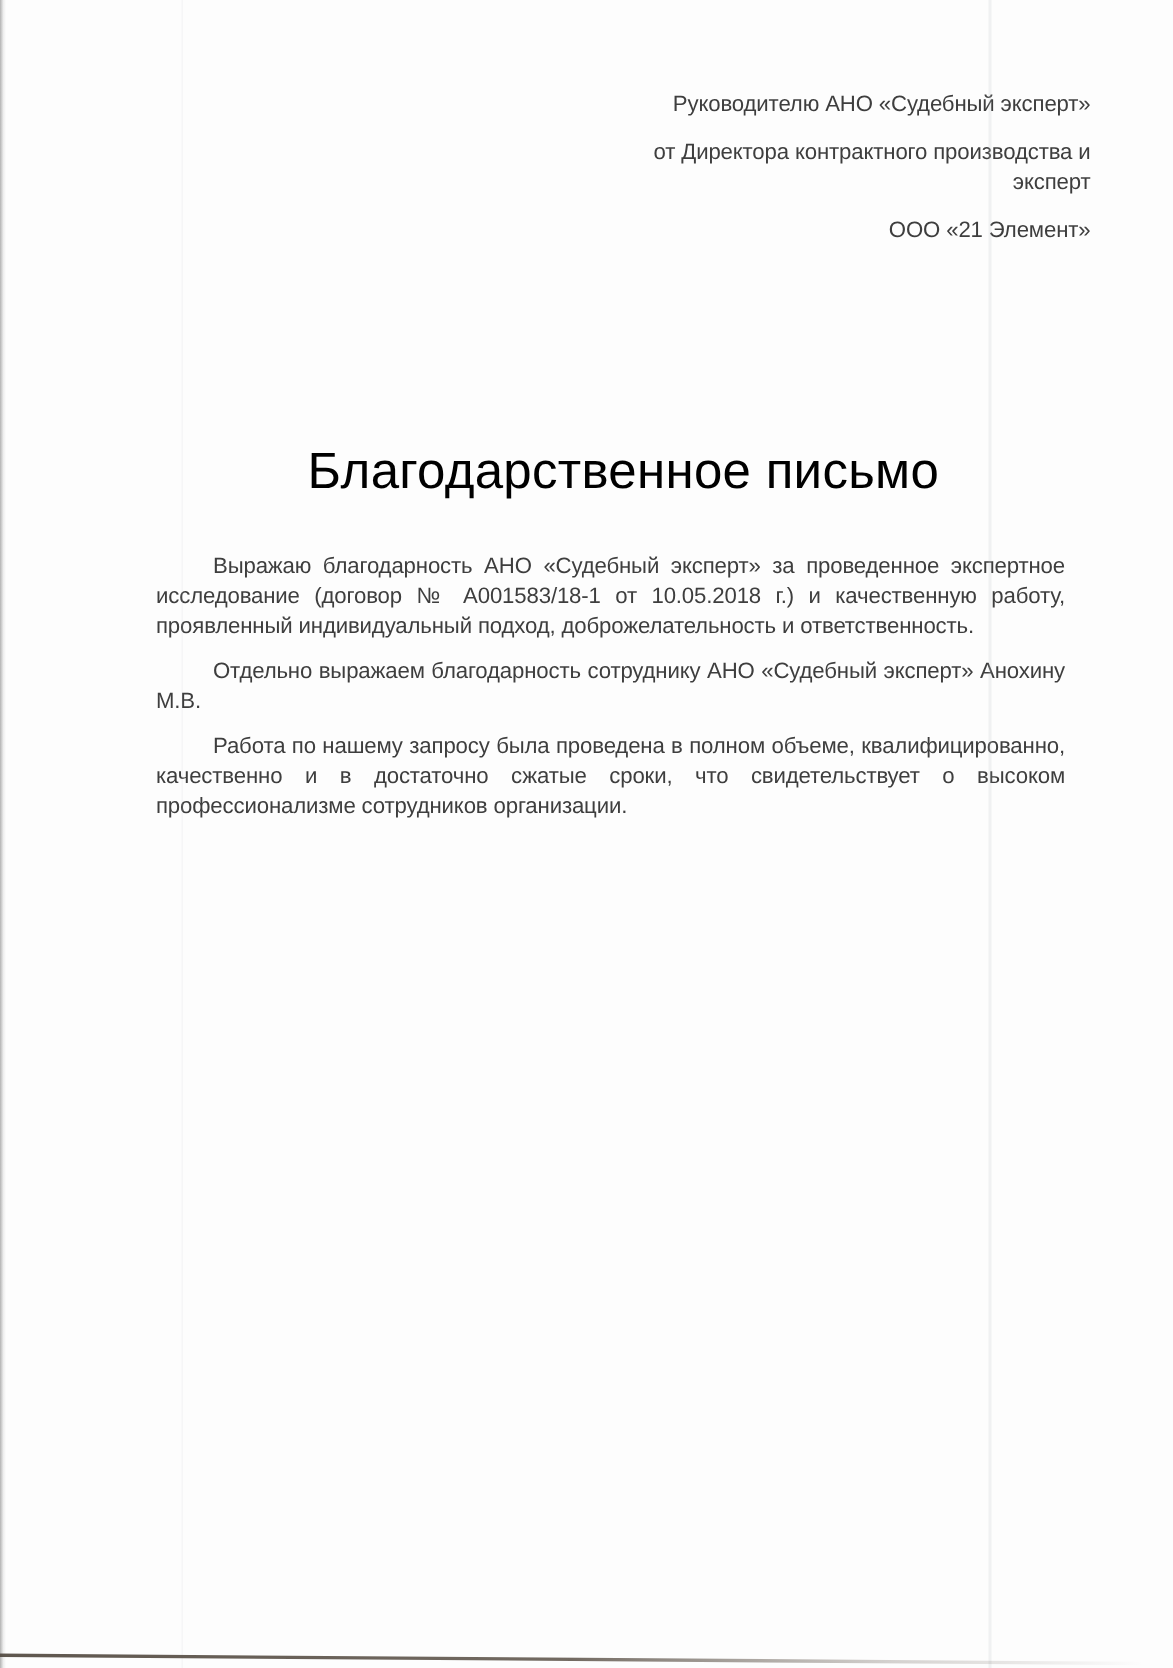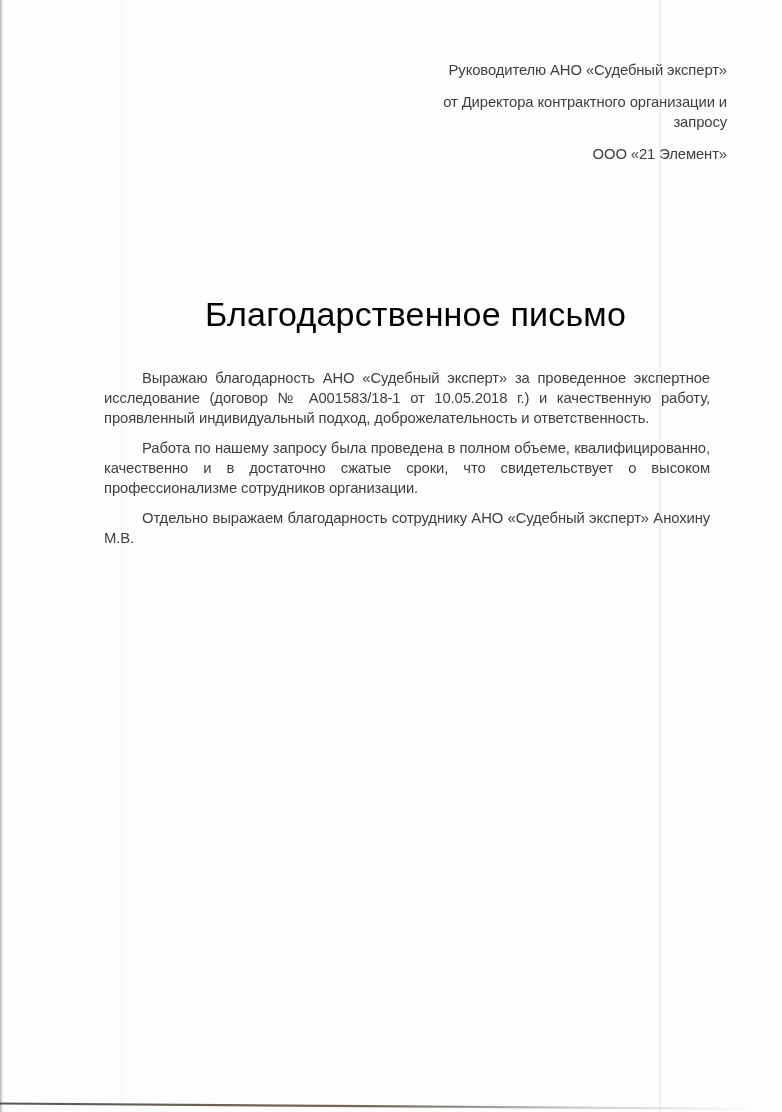--- a/index.html
+++ b/index.html
@@ -103,28 +103,28 @@
         <stop offset="0.78" stop-color="#6a6057" stop-opacity="0.28"></stop>
         <stop offset="1" stop-color="#6a6057" stop-opacity="0"></stop>
       </linearGradient>
     </defs>
     <line x1="0" y1="3.5" x2="762" y2="9" stroke="url(#edgeFade)" stroke-width="2.2"></line>
   </svg>
 
   <div class="letter-header">
     <div class="hdr-item">Руководителю АНО «Судебный эксперт»</div>
     <div class="hdr-item">
-      <span>от Директора контрактного организации и</span><br>
-      <span>запросу</span>
+      <span>от Директора контрактного производства и</span><br>
+      <span>эксперт</span>
     </div>
     <div class="hdr-item">ООО «21 Элемент»</div>
   </div>
 
   <h1 class="letter-title">Благодарственное письмо</h1>
 
   <div class="letter-body">
     <p>Выражаю благодарность АНО «Судебный эксперт» за проведенное экспертное исследование (договор № А001583/18-1 от 10.05.2018 г.) и качественную работу, проявленный индивидуальный подход, доброжелательность и ответственность.</p>
+    <p>Отдельно выражаем благодарность сотруднику АНО «Судебный эксперт» Анохину М.В.</p>
     <p>Работа по нашему запросу была проведена в полном объеме, квалифицированно, качественно и в достаточно сжатые сроки, что свидетельствует о высоком профессионализме сотрудников организации.</p>
-    <p>Отдельно выражаем благодарность сотруднику АНО «Судебный эксперт» Анохину М.В.</p>
   </div>
 
 
 </div>
 
 </body></html>

